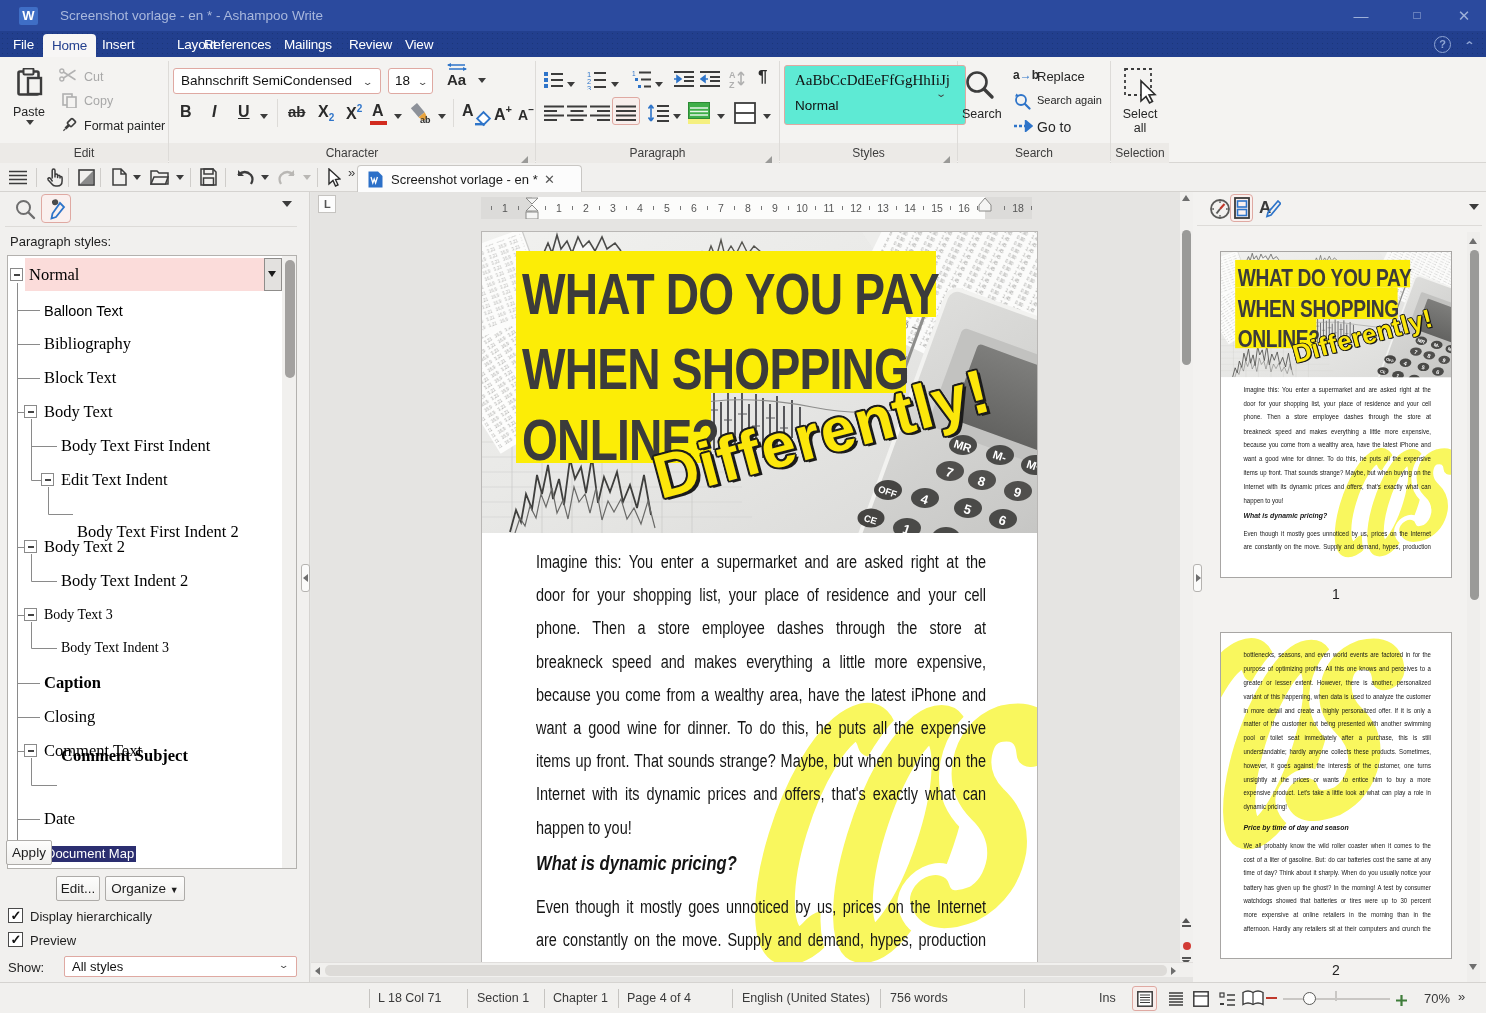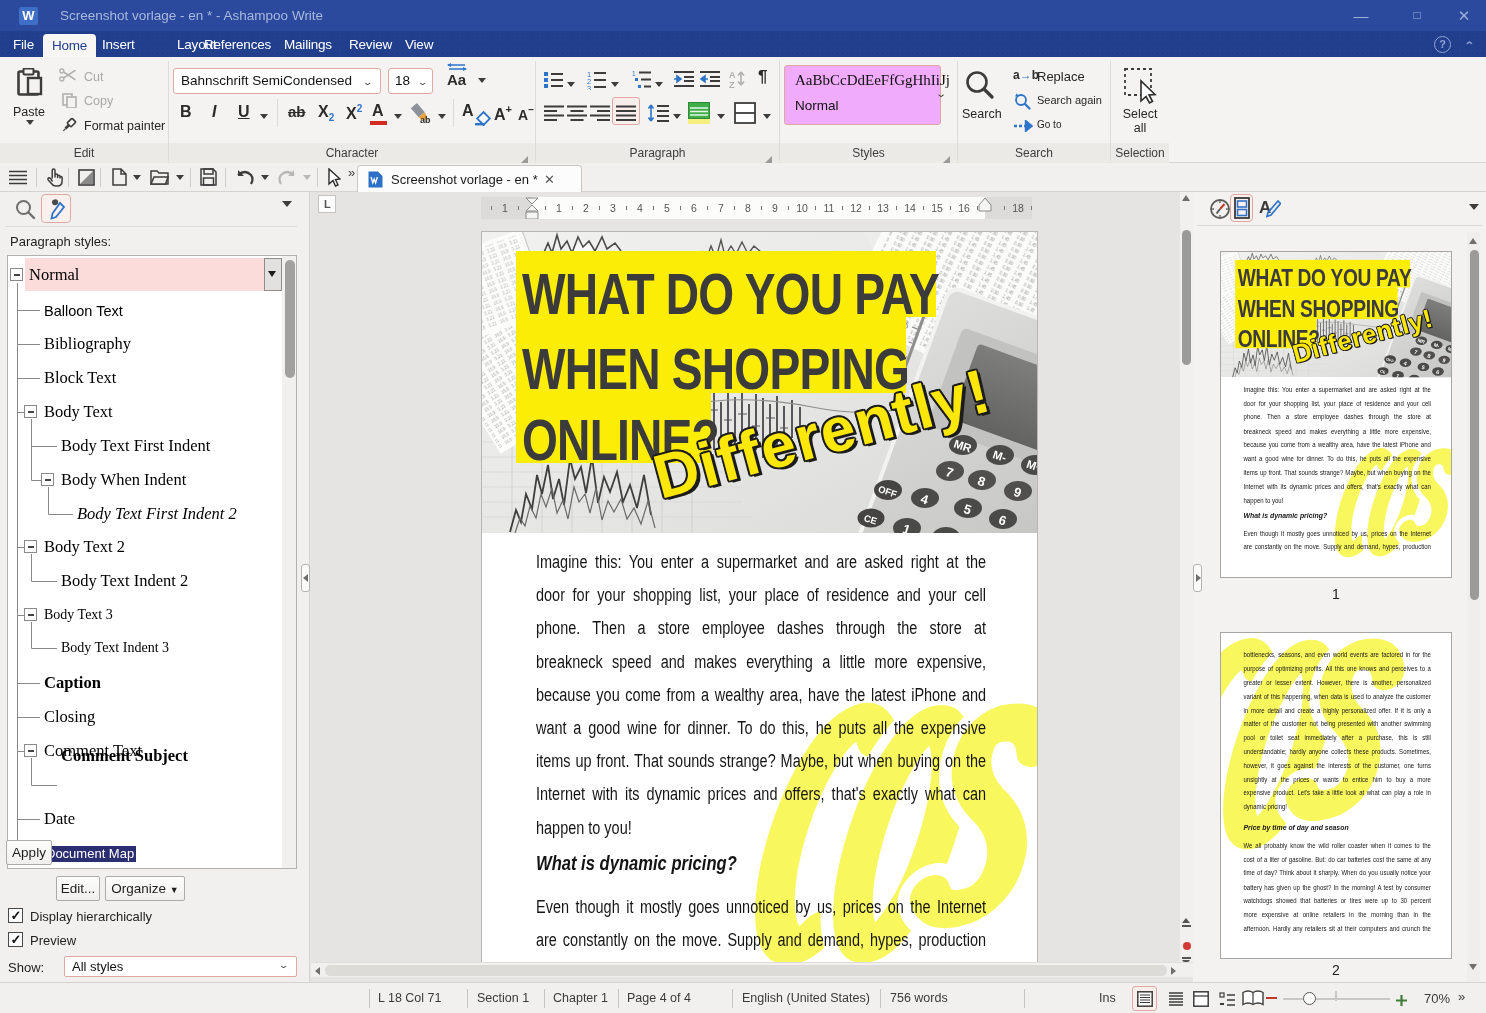--- a/index.html
+++ b/index.html
@@ -239,21 +239,21 @@
   <svg class="abs" style="left:687px;top:48px;" width="24" height="12" viewBox="0 0 24 12">
       <path d="M3 3 H21 M3 6.5 H21 M3 10 H21" stroke="#e9f5ea" stroke-width="1.3"></path>
     </svg>
   <div class="abs" style="left:717px;top:57px;width:0;height:0;border-left:4px solid transparent;border-right:4px solid transparent;border-top:5px solid #3c3c3c;"></div>
   <svg class="abs" style="left:734px;top:45px;" width="22" height="22" viewBox="0 0 22 22">
     <rect x="1" y="1" width="20" height="20" fill="#fff" stroke="#3c3c3c" stroke-width="1.8"></rect>
     <path d="M1 11 H21" stroke="#3c3c3c" stroke-width="1.8"></path>
   </svg>
   <div class="abs" style="left:763px;top:57px;width:0;height:0;border-left:4px solid transparent;border-right:4px solid transparent;border-top:5px solid #3c3c3c;"></div>
 
-  <div class="abs" style="left:784px;top:8px;width:157px;height:60px;background:#f0abfc;border:1px solid #dfa9a2;border-radius:3px;">
+  <div class="abs" style="left:784px;top:8px;width:182px;height:60px;background:#5eead4;border:1px solid #dfa9a2;border-radius:3px;">
     <div class="abs" style="left:10px;top:6px;font-size:15px;color:#111;font-family:'Liberation Serif',serif;">AaBbCcDdEeFfGgHhIiJj</div>
     <div class="abs" style="left:10px;top:32px;font-size:13.5px;color:#111;">Normal</div>
     <div class="abs" style="left:152px;top:22px;color:#444;font-size:10px;transform:scaleX(1.4);">⌄</div>
   </div>
 
   <svg class="abs" style="left:964px;top:12px;" width="32" height="32" viewBox="0 0 32 32">
     <circle cx="13" cy="13" r="9.5" fill="none" stroke="#3c3c3c" stroke-width="2.6"></circle>
     <path d="M20 20 L28 28" stroke="#3c3c3c" stroke-width="3.4" stroke-linecap="round"></path>
   </svg>
   <div class="abs rbtnlabel" style="left:962px;top:50px;">Search</div>
@@ -262,21 +262,21 @@
   <svg class="abs" style="left:1014px;top:36px;" width="17" height="17" viewBox="0 0 17 17">
     <circle cx="7" cy="7" r="5" fill="none" stroke="#2e74c9" stroke-width="1.8"></circle>
     <path d="M11 11 L15.5 15.5" stroke="#2e74c9" stroke-width="2.2" stroke-linecap="round"></path>
     <path d="M2.5 0.5 L5 3 L1 3.5 Z" fill="#2e74c9"></path>
   </svg>
   <div class="abs rbtnlabel" style="left:1037px;top:37px;font-size:11px;">Search again</div>
   <svg class="abs" style="left:1013px;top:63px;" width="20" height="12" viewBox="0 0 20 12">
     <path d="M1 6 H4 M6 6 H9" stroke="#2e74c9" stroke-width="2.4"></path>
     <path d="M11 6 H15 M13 1.5 L18.5 6 L13 10.5 Z" stroke="#2e74c9" stroke-width="2.4" fill="#2e74c9"></path>
   </svg>
-  <div class="abs rbtnlabel" style="left:1037px;top:62px;font-size:10px;">Go to</div>
+  <div class="abs rbtnlabel" style="left:1037px;top:62px;font-size:14px;">Go to</div>
 
   <svg class="abs" style="left:1123px;top:10px;" width="36" height="38" viewBox="0 0 36 38">
     <rect x="2" y="2" width="26" height="26" fill="none" stroke="#3c3c3c" stroke-width="1.8" stroke-dasharray="3 3"></rect>
     <path d="M18 14 L18 34 L23 29.5 L26.5 36 L29.5 34.5 L26 28 L32 27.5 Z" fill="#fff" stroke="#2b2b2b" stroke-width="1.6"></path>
   </svg>
   <div class="abs rbtnlabel" style="left:1122px;top:50px;text-align:center;width:36px;">Select<br>all</div>
 </div>
 
 <div id="toolbar">
   <svg class="abs" style="left:9px;top:7px;" width="18" height="15" viewBox="0 0 18 15">
@@ -381,22 +381,22 @@
     <div class="tn serif" style="left:21px;top:9px;">Normal</div>
     <div class="abs" style="left:256px;top:2px;width:18px;height:33px;background:#e3e1df;border:1px solid #8f8d8b;"></div>
     <div class="abs" style="left:260px;top:15px;width:0;height:0;border-left:4.5px solid transparent;border-right:4.5px solid transparent;border-top:6px solid #1a1a1a;"></div>
     <div class="tn" style="left:36px;top:47px;font-size:14.5px;">Balloon Text</div>
     <div class="tn serif" style="left:36px;top:78px;">Bibliography</div>
     <div class="tn serif" style="left:36px;top:112px;">Block Text</div>
     <div class="exp" style="left:16px;top:149px;"></div>
     <div class="tn serif" style="left:36px;top:146px;">Body Text</div>
     <div class="tn serif" style="left:53px;top:180px;">Body Text First Indent</div>
     <div class="exp" style="left:33px;top:217px;"></div>
-    <div class="tn serif" style="left:53px;top:214px;">Body When Indent</div>
-    <div class="tn serif" style="left:69px;top:248px;font-style:italic;">Body Text First Indent 2</div>
+    <div class="tn serif" style="left:53px;top:214px;">Edit Text Indent</div>
+    <div class="tn serif" style="left:69px;top:266px;">Body Text First Indent 2</div>
     <div class="exp" style="left:16px;top:284px;"></div>
     <div class="tn serif" style="left:36px;top:281px;">Body Text 2</div>
     <div class="tn serif" style="left:53px;top:315px;">Body Text Indent 2</div>
     <div class="exp" style="left:16px;top:352px;"></div>
     <div class="tn serif" style="left:36px;top:351px;font-size:14px;">Body Text 3</div>
     <div class="tn serif" style="left:53px;top:384px;font-size:14px;">Body Text Indent 3</div>
     <div class="tn serif" style="left:36px;top:417px;font-weight:bold;">Caption</div>
     <div class="tn serif" style="left:36px;top:451px;">Closing</div>
     <div class="exp" style="left:16px;top:488px;"></div>
     <div class="tn serif" style="left:36px;top:485px;">Comment Text</div>

